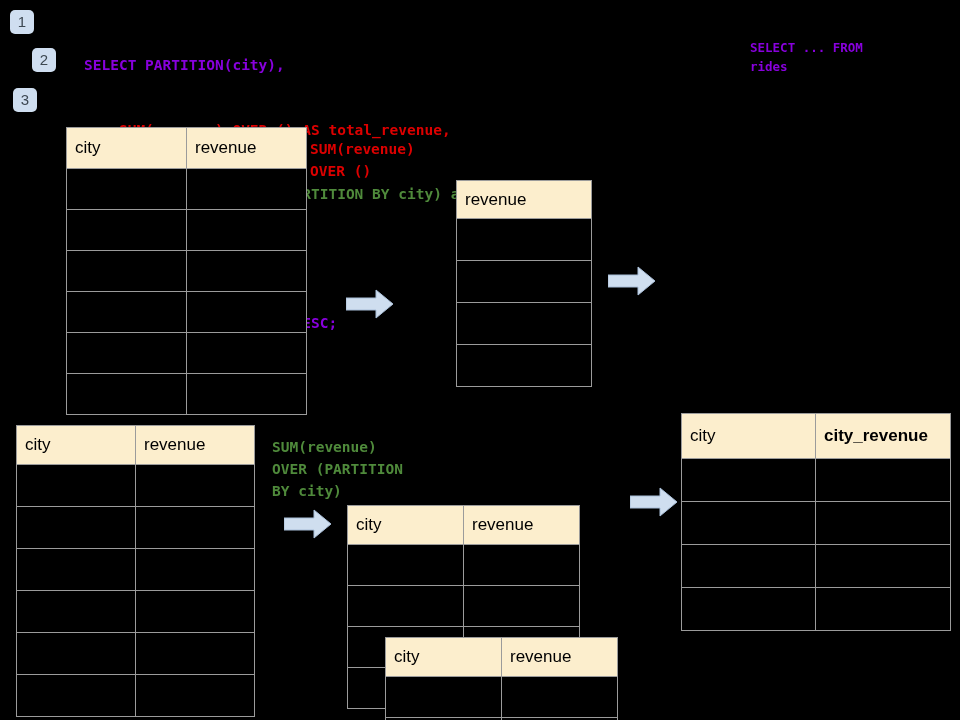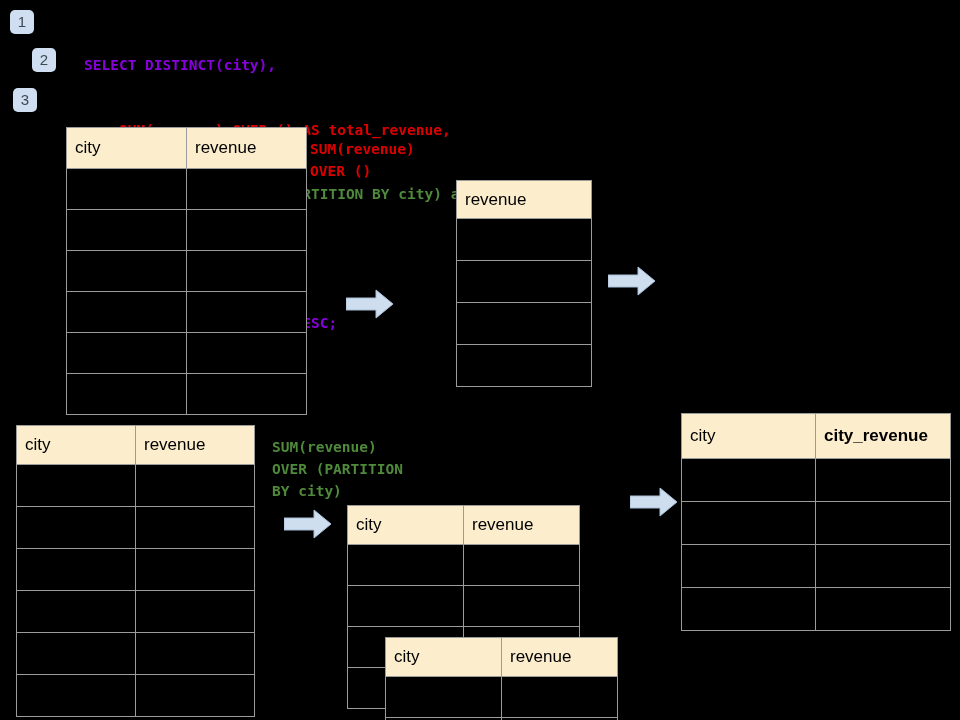--- a/index.html
+++ b/index.html
@@ -95,27 +95,29 @@
 </head>
 <body>
 
 <div id="stage">
 
   <div class="badge" style="left:10px; top:10px;">1</div>
   <div class="badge" style="left:32px; top:48px;">2</div>
   <div class="badge" style="left:13px; top:88px;">3</div>
 
   <div class="sql-block" style="left:84px; top:12px;">
-    <div class="sql-line c-purple">SELECT DISTINCT(city),</div>
+    <div class="sql-line c-purple">SELECT PARTITION(city),</div>
     <div class="sql-line c-red">    SUM(revenue) OVER () AS total_revenue,</div>
     <div class="sql-line c-green">    SUM(revenue) OVER (PARTITION BY city) as city_revenue</div>
     <div class="sql-line c-purple">  FROM rides</div>
     <div class="sql-line c-purple">  ORDER by city_revenue DESC;</div>
   </div>
 
+  <div class="annot small c-purple" style="left:750px; top:38px;">SELECT ... FROM
+rides</div>
 
   <table class="tbl" style="left:66px; top:127px; width:240px;">
     <colgroup>
         <col style="width:120px">
         <col style="width:120px">
       </colgroup>
     <thead>
       <tr>
         <th style="height:40px;">city</th>
         <th style="height:40px;">revenue</th>

